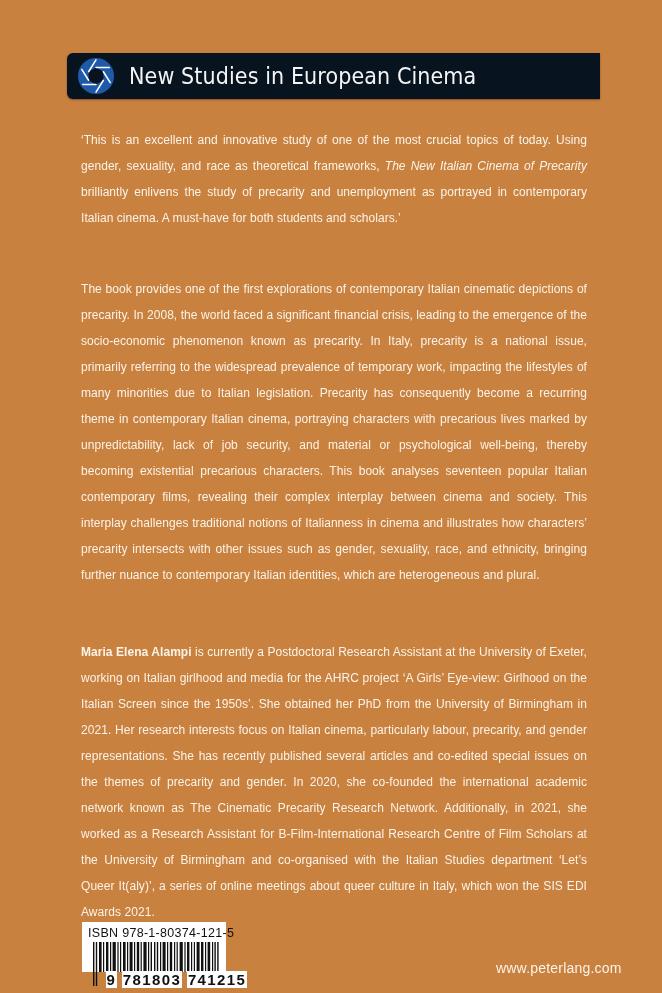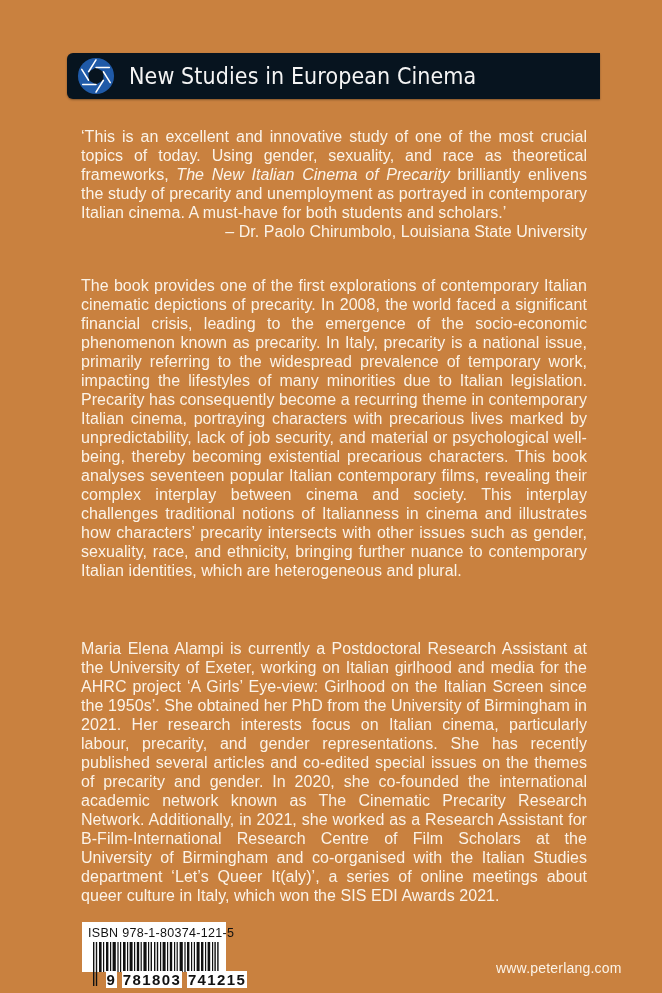--- a/index.html
+++ b/index.html
@@ -18,29 +18,29 @@
   .logo {
     width:38px; height:38px; margin-left:10px; margin-right:14px; flex:0 0 auto;
   }
   .series-title {
     font-size:22.5px; color:#f4f4f4; letter-spacing:0.1px;
     font-family:"DejaVu Sans", sans-serif; font-weight:normal;
     transform:scaleX(0.92); transform-origin:left center; white-space:nowrap;
   }
   .text {
     position:absolute; left:81px; width:506px;
-    font-size:16px; line-height:19px; text-align:justify;
+    font-size:12px; line-height:26px; text-align:justify;
     font-family:"Liberation Sans", sans-serif;
     letter-spacing:0.05px;
   }
   .blurb { top:127px; }
   .attribution { text-align:right; display:block; }
   .desc { top:276px; }
   .bio { top:639px; }
-  .bio b { font-weight:normal; }
+  .bio b { font-weight:bold; }
   .barcode-box {
     position:absolute; left:82px; top:922px; width:144px; height:50px;
     background:#ffffff;
   }
   .isbn-label {
     position:absolute; left:6px; top:4px; font-size:12.5px; color:#111;
     font-family:"Liberation Sans", sans-serif; letter-spacing:0.3px; white-space:nowrap;
   }
   .bars { position:absolute; left:11px; top:20px; width:126px; height:44px; }
   .digits {
@@ -69,21 +69,20 @@
       <line x1="27.8" y1="24.5" x2="20" y2="37"></line>
       <line x1="20" y1="29" x2="6" y2="29"></line>
       <line x1="12.2" y1="24.5" x2="5" y2="13"></line>
     </g>
   </svg>
   <span class="series-title">New Studies in European Cinema</span>
 </div>
 
 <div class="text blurb">
   <span>‘This is an excellent and innovative study of one of the most crucial topics of today. Using gender, sexuality, and race as theoretical frameworks, </span><i>The New Italian Cinema of Precarity</i><span> brilliantly enlivens the study of precarity and unemployment as portrayed in contemporary Italian cinema. A must-have for both students and scholars.’</span>
-  <span class="attribution">– Dr. Paolo Chirumbolo, Louisiana State University</span>
 </div>
 
 <div class="text desc">The book provides one of the first explorations of contemporary Italian cinematic depictions of precarity. In 2008, the world faced a significant financial crisis, leading to the emergence of the socio-economic phenomenon known as precarity. In Italy, precarity is a national issue, primarily referring to the widespread prevalence of temporary work, impacting the lifestyles of many minorities due to Italian legislation. Precarity has consequently become a recurring theme in contemporary Italian cinema, portraying characters with precarious lives marked by unpredictability, lack of job security, and material or psychological well-being, thereby becoming existential precarious characters. This book analyses seventeen popular Italian contemporary films, revealing their complex interplay between cinema and society. This interplay challenges traditional notions of Italianness in cinema and illustrates how characters’ precarity intersects with other issues such as gender, sexuality, race, and ethnicity, bringing further nuance to contemporary Italian identities, which are heterogeneous and plural.</div>
 
 <div class="text bio"><b>Maria Elena Alampi</b><span> is currently a Postdoctoral Research Assistant at the University of Exeter, working on Italian girlhood and media for the AHRC project ‘A Girls’ Eye-view: Girlhood on the Italian Screen since the 1950s’. She obtained her PhD from the University of Birmingham in 2021. Her research interests focus on Italian cinema, particularly labour, precarity, and gender representations. She has recently published several articles and co-edited special issues on the themes of precarity and gender. In 2020, she co-founded the international academic network known as The Cinematic Precarity Research Network. Additionally, in 2021, she worked as a Research Assistant for B-Film-International Research Centre of Film Scholars at the University of Birmingham and co-organised with the Italian Studies department ‘Let’s Queer It(aly)’, a series of online meetings about queer culture in Italy, which won the SIS EDI Awards 2021.</span></div>
 
 <div class="barcode-box">
   <span class="isbn-label">ISBN  978-1-80374-121-5</span>
   <svg class="bars" viewBox="0 0 126 44" preserveAspectRatio="none">
     <g fill="#111">

